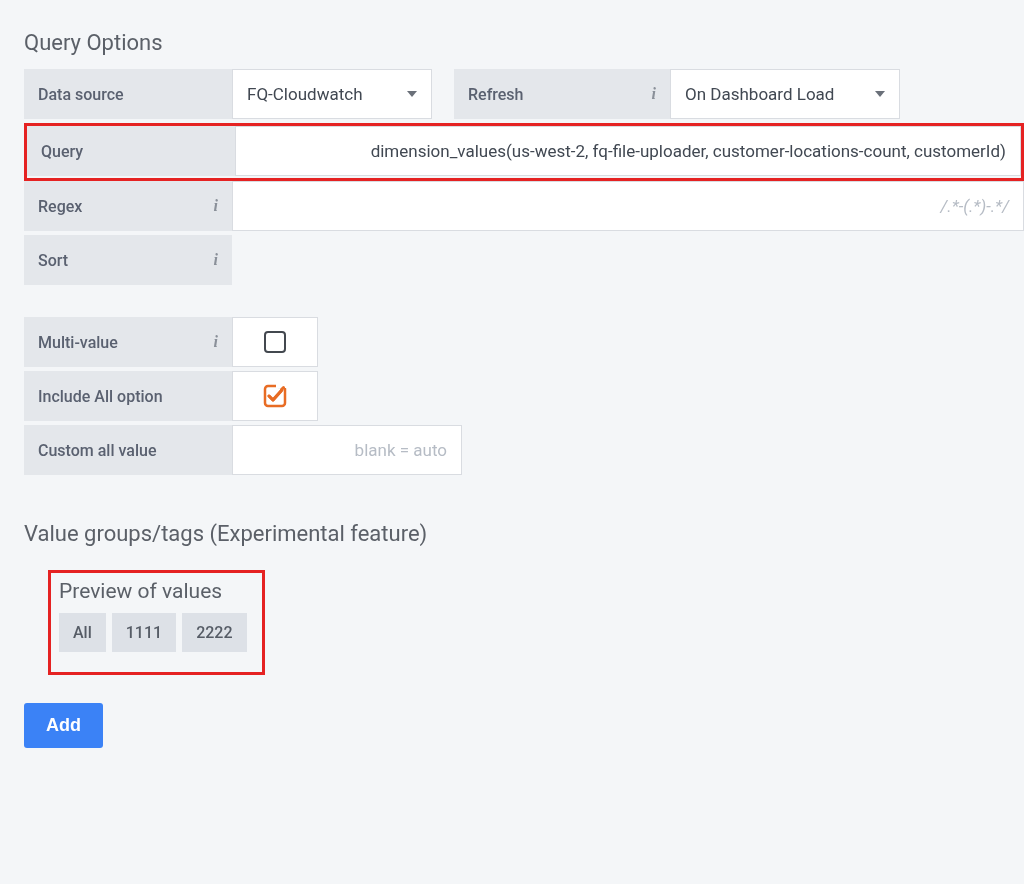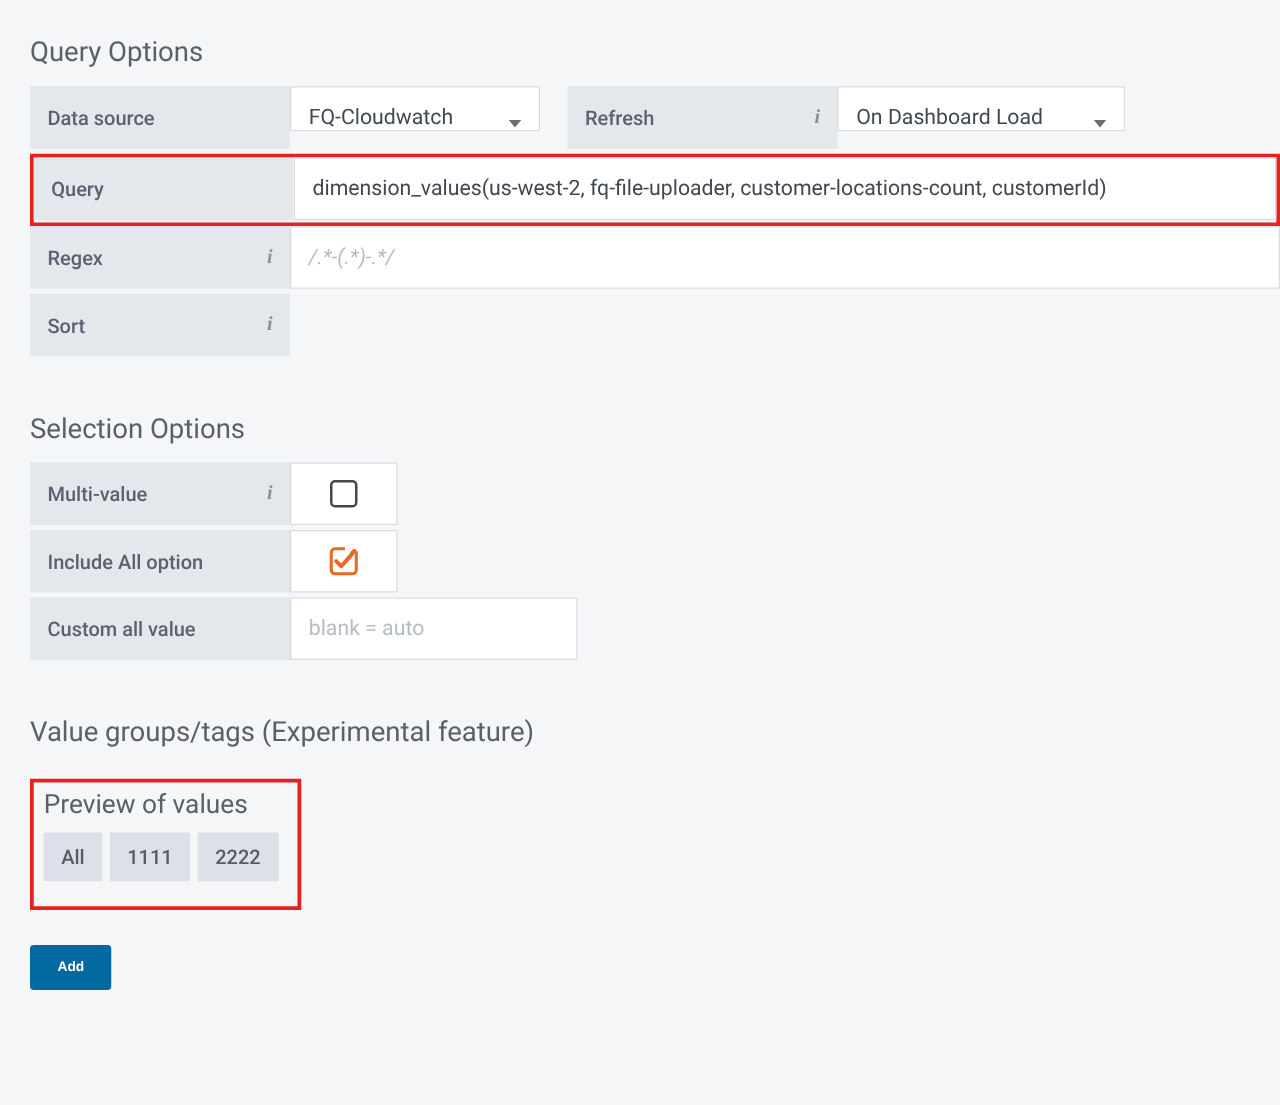--- a/index.html
+++ b/index.html
@@ -44,23 +44,23 @@
     font-size: 16px;
     font-weight: bold;
     font-family: Georgia, serif;
     font-style: italic;
     margin-left: auto;
     padding-left: 8px;
   }
   .select-box {
     background: #ffffff;
     border: 1px solid #d9dce1;
-    height: 36px;
-    display: flex;
-    align-items: flex-end;
+    height: 50px;
+    display: flex;
+    align-items: center;
     padding: 0 14px;
     font-size: 17px;
     color: #414852;
     position: relative;
     cursor: pointer;
   }
   .select-box .caret {
     margin-left: auto;
     padding-left: 12px;
   }
@@ -68,20 +68,21 @@
   .input-box {
     background: #ffffff;
     border: 1px solid #d9dce1;
     height: 50px;
     display: flex;
     align-items: center;
     padding: 0 14px;
     font-size: 17px;
     color: #414852;
     flex-grow: 1;
+    justify-content: flex-end;
   }
   .input-box.placeholder { color: #b6bcc5; }
   .checkbox-cell {
     background: #ffffff;
     border: 1px solid #d9dce1;
     width: 86px;
     height: 50px;
     display: flex;
     align-items: center;
     justify-content: center;
@@ -110,42 +111,43 @@
   .row-query { margin: 0; }
   .row-query .input-box { flex-grow: 1; }
   .row-regex .input-box { flex-grow: 1; font-style: italic; }
   .row-sort .select-box { width: 200px; }
   
   .preview-box {
     border: 3px solid #e52222;
     width: 217px;
     padding: 6px 22px 20px 8px;
     margin-top: 24px;
+    margin-left: 24px;
   }
   .preview-title {
     font-size: 21px;
     font-weight: 400;
     color: #5b6068;
     margin: 0 0 10px 0;
   }
   .pill-row { display:flex; gap: 6px; }
   .pill {
     background: #dde1e7;
     color: #565c66;
     font-weight: 500;
     font-size: 16px;
     padding: 10px 14px;
     text-align: right;
   }
   .add-btn {
     margin-top: 28px;
-    background: #0369a1;
+    background: #3b82f6;
     color: #ffffff;
     font-weight: 600;
-    font-size: 11px;
+    font-size: 18px;
     padding: 12px 22px;
     border: none;
     border-radius: 3px;
     cursor: pointer;
   }
   .gap-block { height: 28px; }
 </style>
 </head>
 <body>
 
@@ -204,21 +206,20 @@
   <div class="form-row row-sort">
     <div class="label-cell w1 space-between">
       <span>Sort</span>
       <span class="info-icon">i</span>
     </div>
   </div>
 
   <div class="gap-block"></div>
 
   
-  <h2 class="section-title">Selection Options</h2>
 
   <div class="form-row">
     <div class="label-cell w1 space-between">
       <span>Multi-value</span>
       <span class="info-icon">i</span>
     </div>
     <div class="checkbox-cell">
       <div class="checkbox-empty"></div>
     </div>
   </div>

